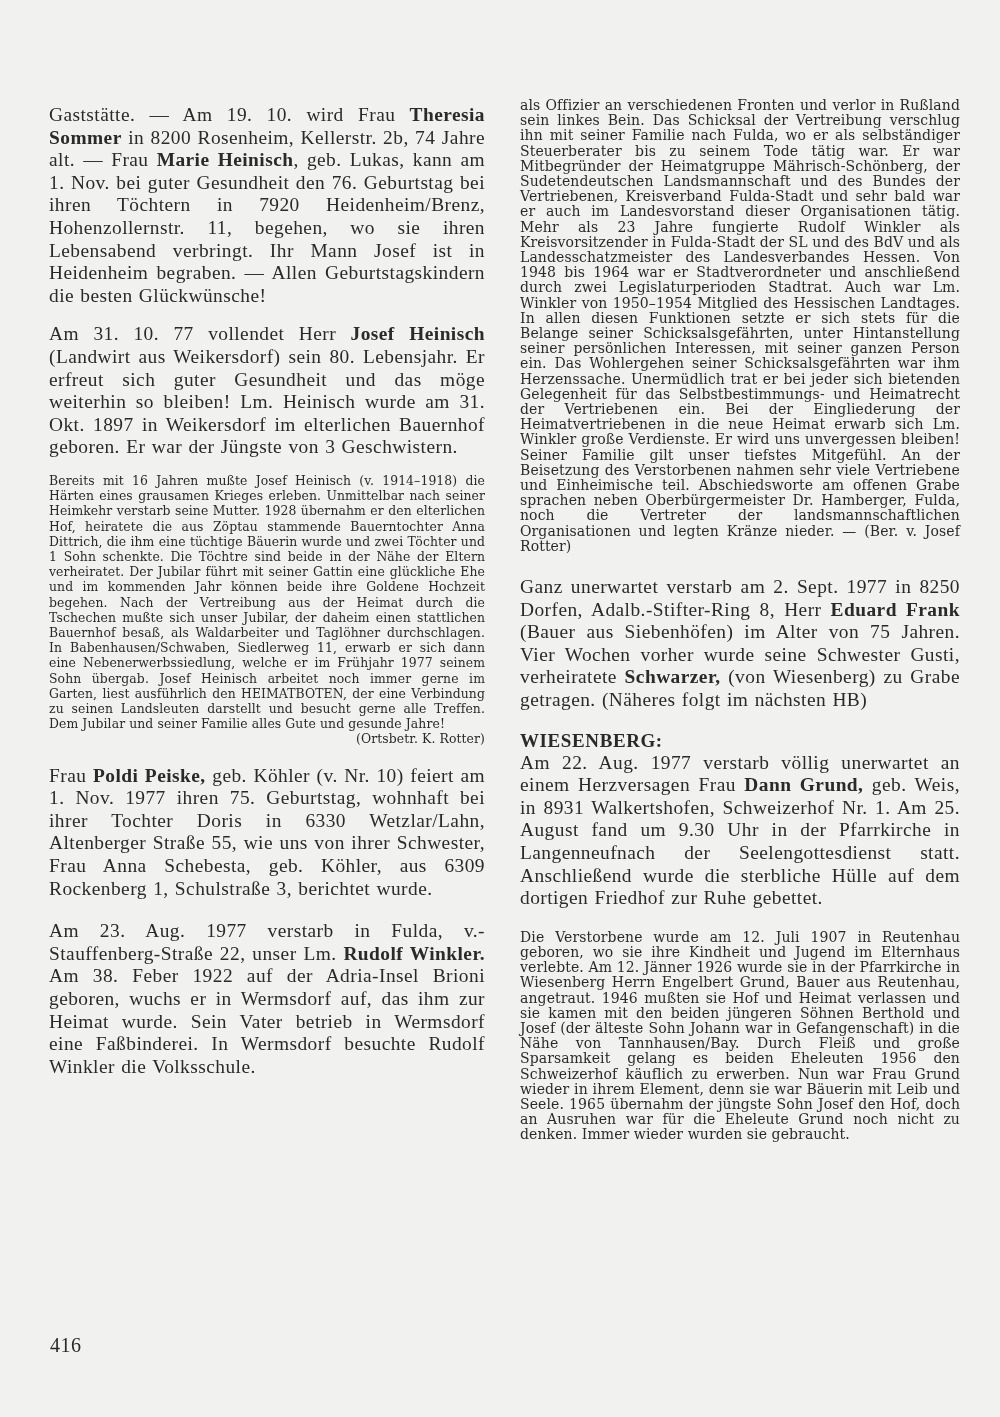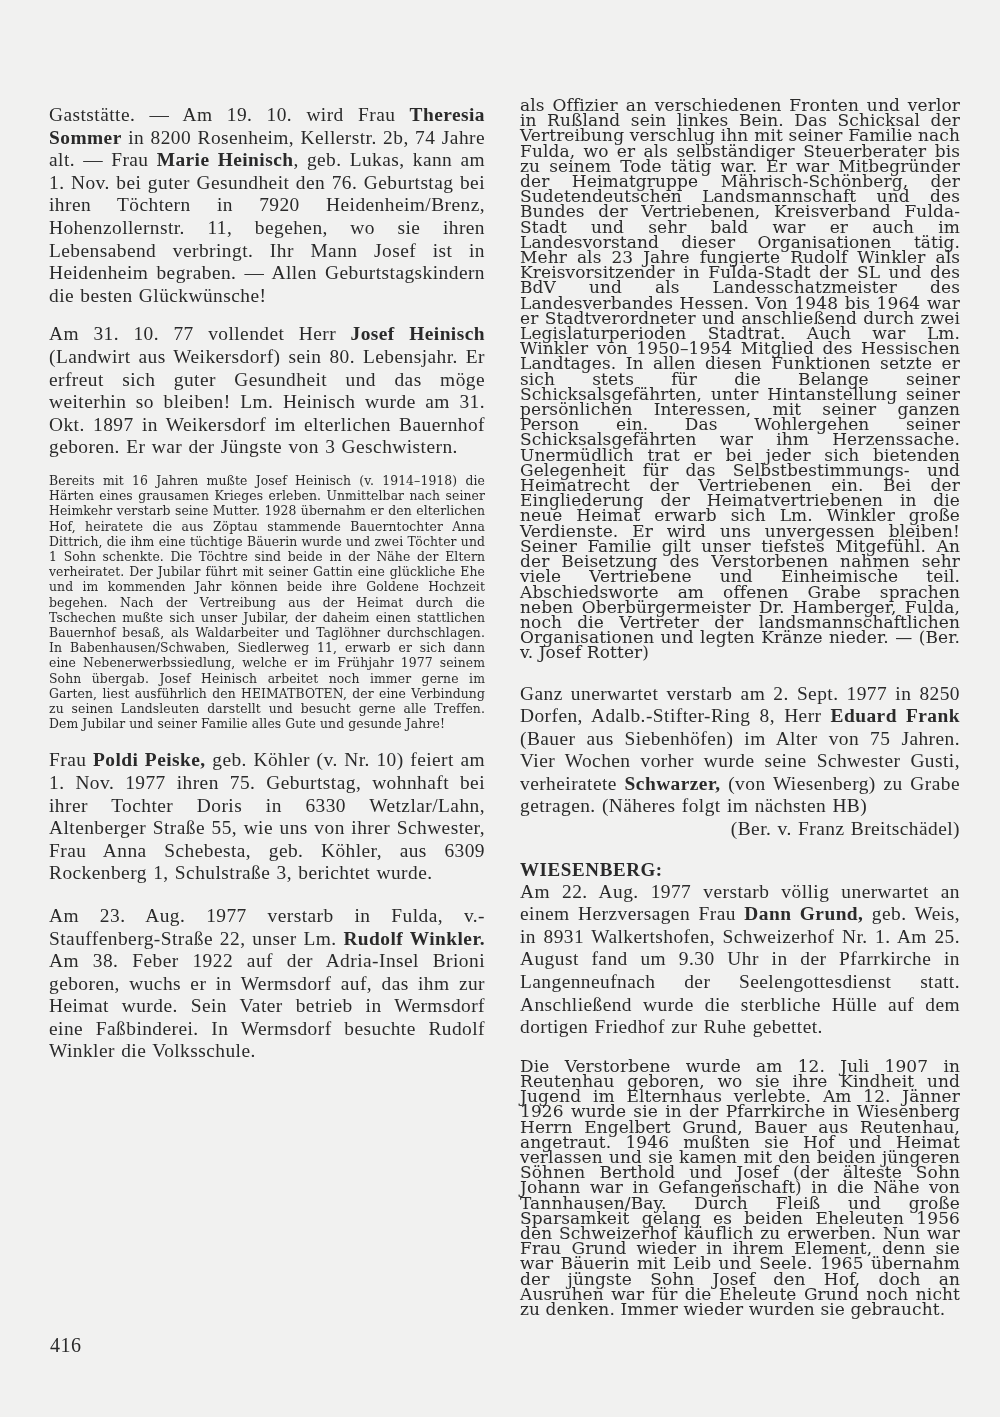--- a/index.html
+++ b/index.html
@@ -37,21 +37,21 @@
       line-height: 22.6px;
       letter-spacing: 0.45px;
       word-spacing: 1px;
     }
     .small {
       font-family: "DejaVu Serif", "Liberation Serif", serif;
       font-size: 12.4px;
       line-height: 15.2px;
       letter-spacing: 0.1px;
     }
-    .right-col .small { font-size: 17px; }
+    .right-col .small { font-size: 14px; }
     .sig {
       text-align: right;
       display: block;
     }
     .bold { font-weight: bold; }
     .heading {
       font-family: "Liberation Serif", "DejaVu Serif", serif;
       font-weight: bold;
       font-size: 19px;
       line-height: 22px;
@@ -78,20 +78,21 @@
       <span>Gaststätte. — Am 19. 10. wird Frau </span><span class="bold">Theresia Sommer</span><span> in 8200 Rosenheim, Kellerstr. 2b, 74 Jahre alt. — Frau </span><span class="bold">Marie Heinisch</span><span>, geb. Lukas, kann am 1. Nov. bei guter Gesundheit den 76. Geburtstag bei ihren Töchtern in 7920 Heidenheim/Brenz, Hohenzollernstr. 11, begehen, wo sie ihren Lebensabend verbringt. Ihr Mann Josef ist in Heidenheim begraben. — Allen Geburtstagskindern die besten Glückwünsche!</span>
     </p>
 
     <div style="height:16px;"></div>
 
     <p class="para large">
       <span>Am 31. 10. 77 vollendet Herr </span><span class="bold">Josef Heinisch</span><span> (Landwirt aus Weikersdorf) sein 80. Lebensjahr. Er erfreut sich guter Gesundheit und das möge weiterhin so bleiben! Lm. Heinisch wurde am 31. Okt. 1897 in Weikersdorf im elterlichen Bauernhof geboren. Er war der Jüngste von 3 Geschwistern.</span>
     </p>
     <p class="para small" style="margin-top:14px;">
       <span>Bereits mit 16 Jahren mußte Josef Heinisch (v. 1914–1918) die Härten eines grausamen Krieges erleben. Unmittelbar nach seiner Heimkehr verstarb seine Mutter. 1928 übernahm er den elterlichen Hof, heiratete die aus Zöptau stammende Bauerntochter Anna Dittrich, die ihm eine tüchtige Bäuerin wurde und zwei Töchter und 1 Sohn schenkte. Die Töchtre sind beide in der Nähe der Eltern verheiratet. Der Jubilar führt mit seiner Gattin eine glückliche Ehe und im kommenden Jahr können beide ihre Goldene Hochzeit begehen. Nach der Vertreibung aus der Heimat durch die Tschechen mußte sich unser Jubilar, der daheim einen stattlichen Bauernhof besaß, als Waldarbeiter und Taglöhner durchschlagen. In Babenhausen/Schwaben, Siedlerweg 11, erwarb er sich dann eine Nebenerwerbssiedlung, welche er im Frühjahr 1977 seinem Sohn übergab. Josef Heinisch arbeitet noch immer gerne im Garten, liest ausführlich den HEIMATBOTEN, der eine Verbindung zu seinen Landsleuten darstellt und besucht gerne alle Treffen. Dem Jubilar und seiner Familie alles Gute und gesunde Jahre!</span>
+      <span class="sig">(Ortsbetr. K. Rotter)</span>
     </p>
 
     <div style="height:18px;"></div>
 
     <p class="para large">
       <span>Frau </span><span class="bold">Poldi Peiske,</span><span> geb. Köhler (v. Nr. 10) feiert am 1. Nov. 1977 ihren 75. Geburtstag, wohnhaft bei ihrer Tochter Doris in 6330 Wetzlar/Lahn, Altenberger Straße 55, wie uns von ihrer Schwester, Frau Anna Schebesta, geb. Köhler, aus 6309 Rockenberg 1, Schulstraße 3, berichtet wurde.</span>
     </p>
 
     <div style="height:20px;"></div>
 
@@ -103,21 +104,20 @@
   <div class="col col-right right-col">
 
     <p class="para small" style="margin-top:2px;">
       <span>als Offizier an verschiedenen Fronten und verlor in Rußland sein linkes Bein. Das Schicksal der Vertreibung verschlug ihn mit seiner Familie nach Fulda, wo er als selbständiger Steuerberater bis zu seinem Tode tätig war. Er war Mitbegründer der Heimatgruppe Mährisch-Schönberg, der Sudetendeutschen Landsmannschaft und des Bundes der Vertriebenen, Kreisverband Fulda-Stadt und sehr bald war er auch im Landesvorstand dieser Organisationen tätig. Mehr als 23 Jahre fungierte Rudolf Winkler als Kreisvorsitzender in Fulda-Stadt der SL und des BdV und als Landesschatzmeister des Landesverbandes Hessen. Von 1948 bis 1964 war er Stadtverordneter und anschließend durch zwei Legislaturperioden Stadtrat. Auch war Lm. Winkler von 1950–1954 Mitglied des Hessischen Landtages. In allen diesen Funktionen setzte er sich stets für die Belange seiner Schicksalsgefährten, unter Hintanstellung seiner persönlichen Interessen, mit seiner ganzen Person ein. Das Wohlergehen seiner Schicksalsgefährten war ihm Herzenssache. Unermüdlich trat er bei jeder sich bietenden Gelegenheit für das Selbstbestimmungs- und Heimatrecht der Vertriebenen ein. Bei der Eingliederung der Heimatvertriebenen in die neue Heimat erwarb sich Lm. Winkler große Verdienste. Er wird uns unvergessen bleiben! Seiner Familie gilt unser tiefstes Mitgefühl. An der Beisetzung des Verstorbenen nahmen sehr viele Vertriebene und Einheimische teil. Abschiedsworte am offenen Grabe sprachen neben Oberbürgermeister Dr. Hamberger, Fulda, noch die Vertreter der landsmannschaftlichen Organisationen und legten Kränze nieder. — (Ber. v. Josef Rotter)</span>
     </p>
 
     <div style="height:22px;"></div>
 
     <p class="para large">
       <span>Ganz unerwartet verstarb am 2. Sept. 1977 in 8250 Dorfen, Adalb.-Stifter-Ring 8, Herr </span><span class="bold">Eduard Frank</span><span> (Bauer aus Siebenhöfen) im Alter von 75 Jahren. Vier Wochen vorher wurde seine Schwester Gusti, verheiratete </span><span class="bold">Schwarzer,</span><span> (von Wiesenberg) zu Grabe getragen. (Näheres folgt im nächsten HB)</span>
-      <span class="sig">(Ber. v. Franz Breitschädel)</span>
     </p>
 
     <div style="height:18px;"></div>
 
     <h2 class="heading">WIESENBERG:</h2>
     <p class="para large">
       <span>Am 22. Aug. 1977 verstarb völlig unerwartet an einem Herzversagen Frau </span><span class="bold">Dann Grund,</span><span> geb. Weis, in 8931 Walkertshofen, Schweizerhof Nr. 1. Am 25. August fand um 9.30 Uhr in der Pfarrkirche in Langenneufnach der Seelengottesdienst statt. Anschließend wurde die sterbliche Hülle auf dem dortigen Friedhof zur Ruhe gebettet.</span>
     </p>
 
     <div style="height:20px;"></div>

